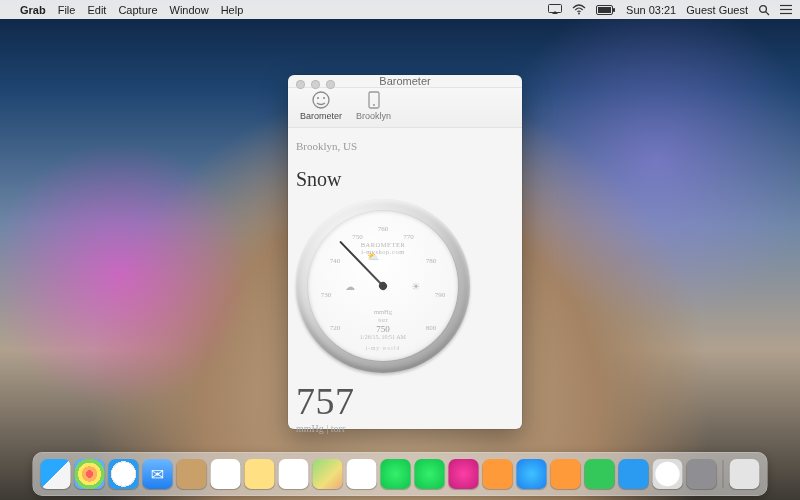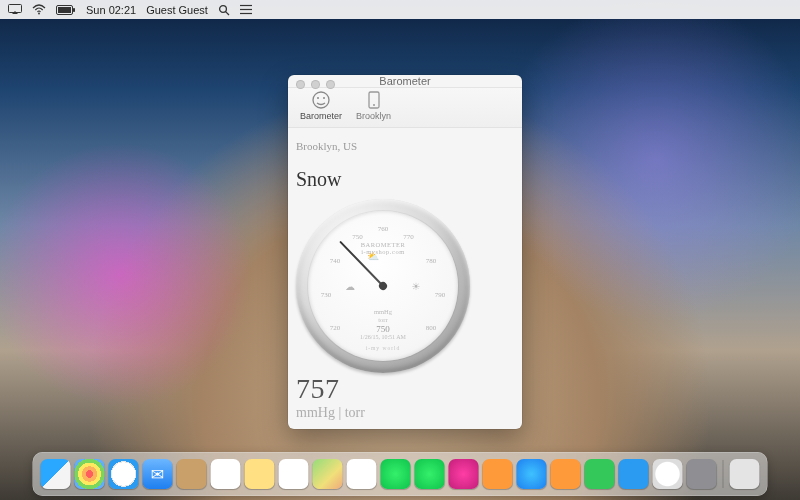--- a/index.html
+++ b/index.html
@@ -53,22 +53,22 @@
   .face { position:absolute; inset:12px; border-radius:50%; background:radial-gradient(circle at 45% 35%, #ffffff, #f6f6f6 70%, #ececec 100%); box-shadow: inset 0 0 4px rgba(0,0,0,0.15), 0 0 0 1px rgba(0,0,0,0.05);}
   .tick-label { position:absolute; font-size:7px; color:#b5b5b5; transform:translate(-50%,-50%); }
   .face-title { position:absolute; left:50%; top:30px; transform:translateX(-50%); font-size:6.5px; letter-spacing:0.5px; color:#b8b8b8; text-align:center; line-height:1.1;}
   .face-unit { position:absolute; left:50%; top:97px; transform:translateX(-50%); font-size:6.5px; color:#bcbcbc; text-align:center; line-height:1.2;}
   .face-reading { position:absolute; left:50%; top:113px; transform:translateX(-50%); font-size:9px; color:#9c9c9c; text-align:center; line-height:1.15;}
   .face-date { font-size:6px; color:#bdbdbd;}
   .face-label-bot { position:absolute; left:50%; bottom:10px; transform:translateX(-50%); font-size:5.5px; letter-spacing:1px; color:#c7c7c7;}
   .needle { position:absolute; left:50%; top:50%; width:2px; height:62px; background:linear-gradient(#333,#555); transform-origin: 50% 100%; transform: translate(-50%,-100%) rotate(-44deg); border-radius:1px;}
   .needle::after{content:""; position:absolute; left:50%; bottom:-4px; width:8px; height:8px; background:#444; border-radius:50%; transform:translateX(-50%);}
   .wx-icon { position:absolute; font-size:10px; color:#b8b8b8; transform:translate(-50%,-50%);}
-  .big-reading { font-size:28px; color:#555; font-weight:300; margin-top:0; letter-spacing:0.5px;}
-  .unit-line { font-size:14px; color:#aeaeae; margin-top:0px;}
+  .big-reading { font-size:38px; color:#555; font-weight:300; margin-top:6px; letter-spacing:0.5px;}
+  .unit-line { font-size:10px; color:#aeaeae; margin-top:0px;}
   
   .dock { position:absolute; bottom:4px; left:50%; transform:translateX(-50%); height:44px; padding:4px 8px;
     background: rgba(230,230,230,0.55); border-radius:10px; display:flex; align-items:center; gap:4px;
     box-shadow: 0 0 0 0.5px rgba(255,255,255,0.4) inset, 0 3px 10px rgba(0,0,0,0.25);
     backdrop-filter: blur(4px);
   }
   .dock-icon { width:30px; height:30px; border-radius:7px; box-shadow: 0 1px 1px rgba(0,0,0,0.25);}
   .dock-sep { width:1px; height:28px; background:rgba(0,0,0,0.2); margin:0 2px;}
   .di-finder{background:linear-gradient(135deg,#2aa8ff 50%,#f4f4f4 50%);}
   .di-launchpad{background:radial-gradient(circle at 50% 50%,#ff5e5e 0 18%,#ffb25e 18% 36%,#ffe95e 36% 54%,#7bd65e 54% 72%,#5eb0ff 72% 90%,#c15eff 90% 100%); }
@@ -92,20 +92,29 @@
   .di-barometer{background:radial-gradient(circle,#fff 0 55%,#ddd 60% 100%);}
   .di-sysprefs{background:#8e8e93;}
   .di-trash{background:#e4e4e4;}
 </style>
 </head>
 <body>
 
 <div class="desktop">
 
   <div class="menubar">
+    <div class="menubar-left">
+      <span class="apple-logo"></span>
+      <span class="app-name">Grab</span>
+      <span>File</span>
+      <span>Edit</span>
+      <span>Capture</span>
+      <span>Window</span>
+      <span>Help</span>
+    </div>
     <div class="menubar-right">
       <span class="mi-icon">
         <svg width="14" height="11" viewBox="0 0 14 11">
             <rect x="0.5" y="0.5" width="13" height="8" rx="1" fill="none" stroke="#333" stroke-width="1"></rect>
             <path d="M4 10 L7 7 L10 10 Z" fill="#333"></path>
           </svg>
       </span>
       <span class="mi-icon">
         <svg width="14" height="11" viewBox="0 0 14 11">
             <path d="M1 4 Q7 -2 13 4" fill="none" stroke="#333" stroke-width="1.2"></path>
@@ -114,21 +123,21 @@
             <circle cx="7" cy="9.5" r="0.9" fill="#333"></circle>
           </svg>
       </span>
       <span class="mi-icon">
         <svg width="20" height="10" viewBox="0 0 20 10">
             <rect x="0.5" y="0.5" width="16" height="9" rx="1.5" fill="none" stroke="#333"></rect>
             <rect x="2" y="2" width="13" height="6" fill="#333"></rect>
             <rect x="17" y="3" width="2" height="4" rx="0.8" fill="#333"></rect>
           </svg>
       </span>
-      <span class="clock">Sun 02:21</span>
+      <span class="clock">Sun 03:21</span>
       <span>Guest Guest</span>
       <span class="mi-icon">
         <svg width="12" height="12" viewBox="0 0 12 12">
             <circle cx="5" cy="5" r="3.4" fill="none" stroke="#333" stroke-width="1.3"></circle>
             <line x1="7.6" y1="7.6" x2="11" y2="11" stroke="#333" stroke-width="1.3"></line>
           </svg>
       </span>
       <span class="mi-icon">
         <svg width="12" height="11" viewBox="0 0 12 11">
             <line x1="0" y1="1.5" x2="12" y2="1.5" stroke="#333" stroke-width="1.2"></line>

